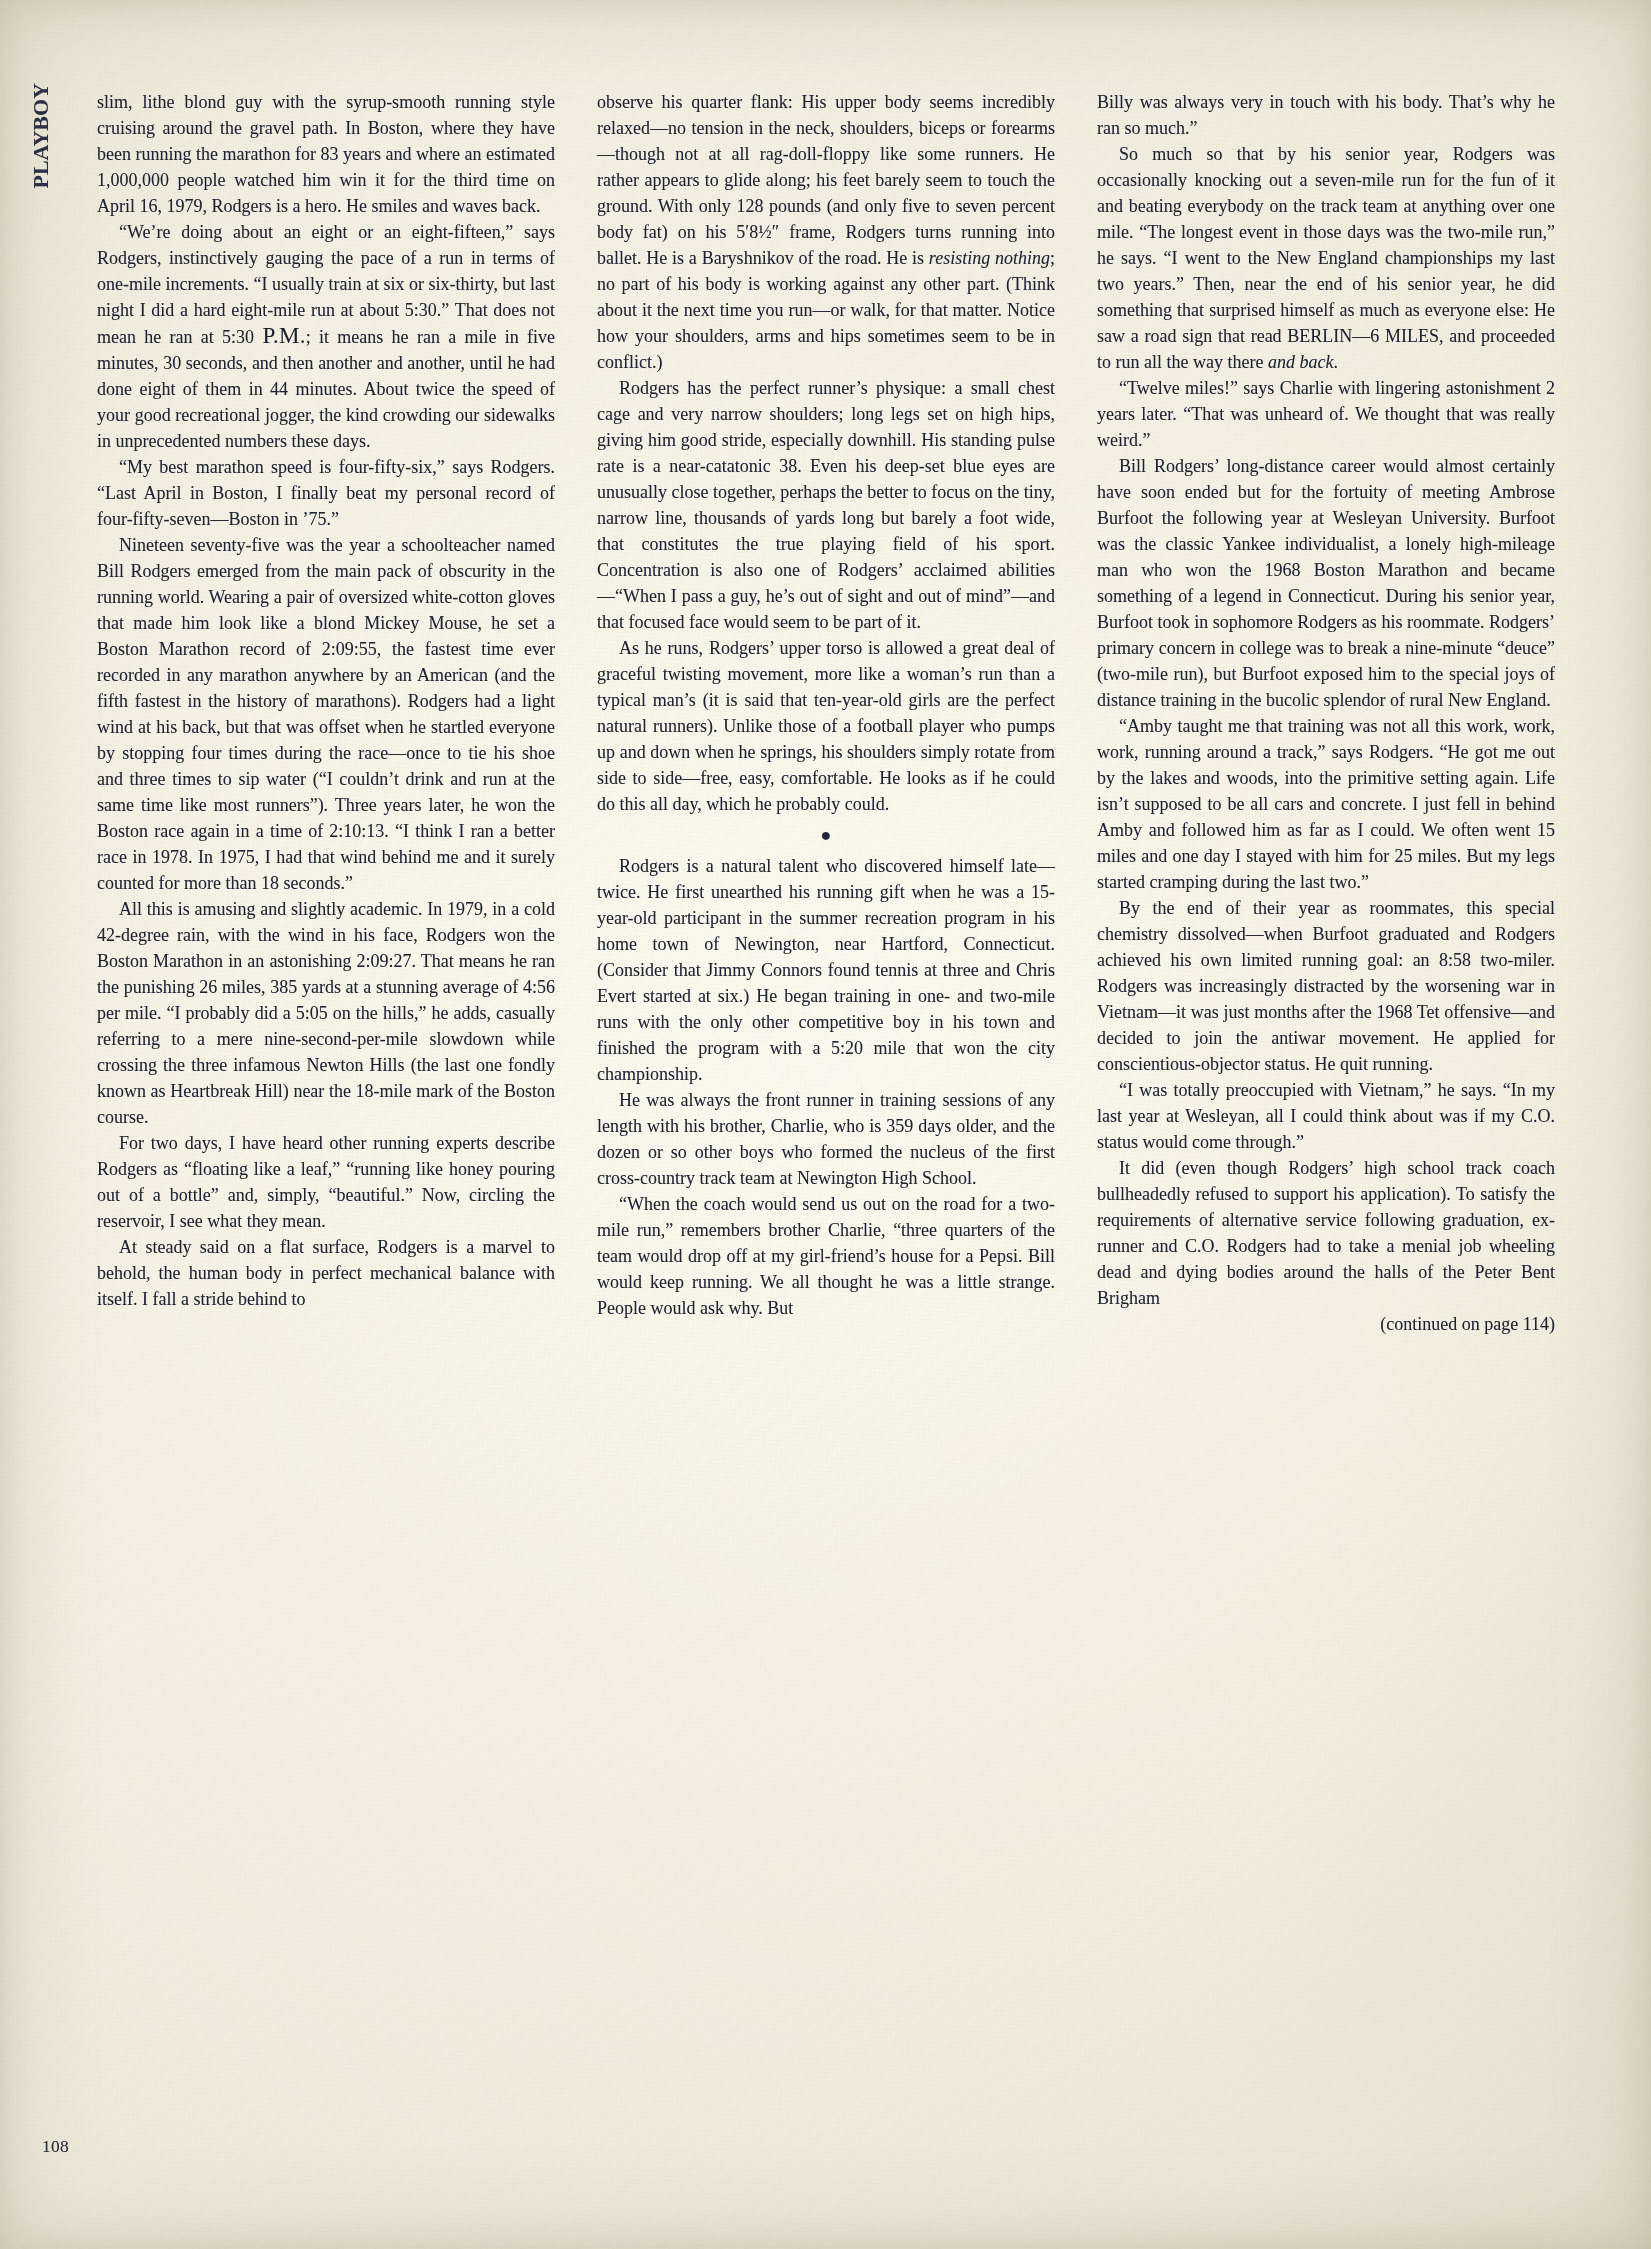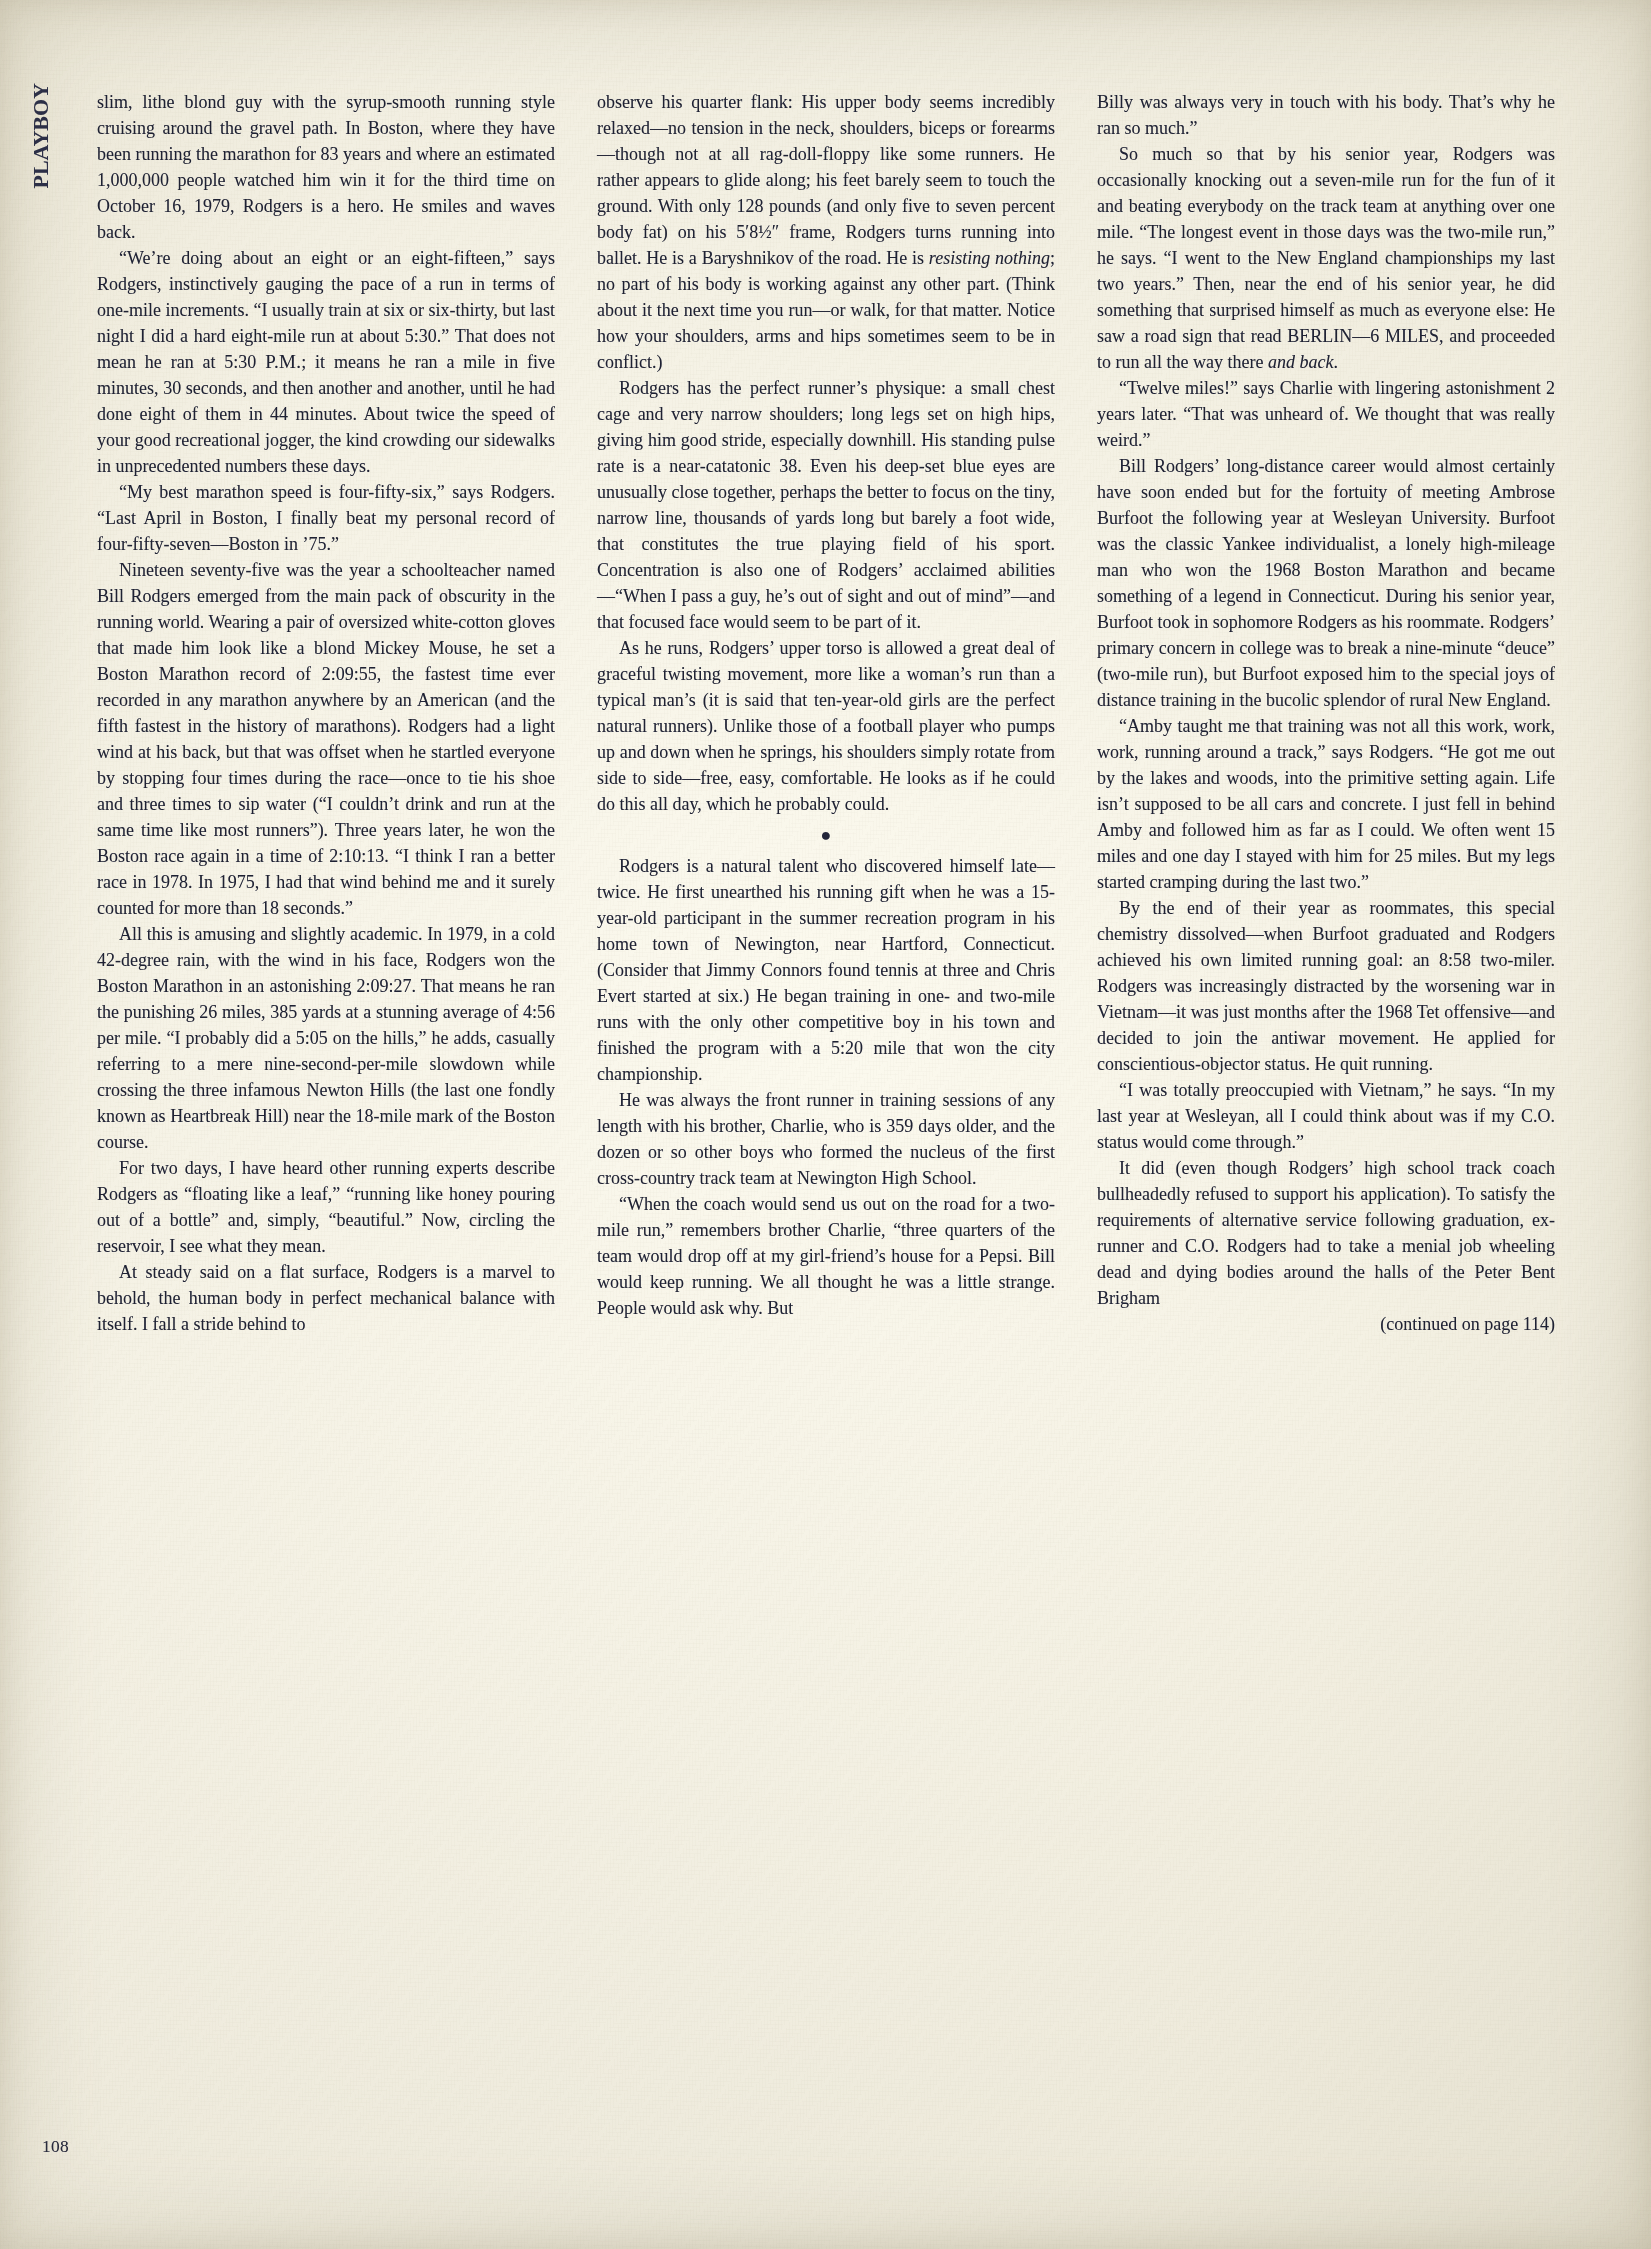--- a/index.html
+++ b/index.html
@@ -73,21 +73,21 @@
   .col p{margin:0;text-indent:22px;}
   .col p.noindent{text-indent:0;}
   .col .sep{
     display:block;
     text-align:center;
     margin:8.3px 0 7px;
     font-size:18px;
     line-height:21px;
     color:#23263a;
   }
-  .sc{font-variant:small-caps;font-size:19px;letter-spacing:0.3px;}
+  .sc{font-variant:small-caps;font-size:23px;letter-spacing:0.3px;}
   .it{font-style:italic;}
   .contd{
     display:block;
     text-align:right;
     text-indent:0;
     margin-top:0;
   }
 
   .folio{
     position:absolute;
@@ -107,21 +107,21 @@
 <div class="paper"></div>
 <div class="grain"></div>
 
 <div class="page">
 
   <div class="masthead">PLAYBOY</div>
 
   <div class="columns">
 
     <div class="col">
-      <p class="noindent">slim, lithe blond guy with the syrup-smooth running style cruising around the gravel path. In Boston, where they have been running the marathon for 83 years and where an estimated 1,000,000 people watched him win it for the third time on October 16, 1979, Rodgers is a hero. He smiles and waves back.</p>
+      <p class="noindent">slim, lithe blond guy with the syrup-smooth running style cruising around the gravel path. In Boston, where they have been running the marathon for 83 years and where an estimated 1,000,000 people watched him win it for the third time on April 16, 1979, Rodgers is a hero. He smiles and waves back.</p>
       <p>“We’re doing about an eight or an eight-fifteen,” says Rodgers, instinctively gauging the pace of a run in terms of one-mile increments. “I usually train at six or six-thirty, but last night I did a hard eight-mile run at about 5:30.” That does not mean he ran at 5:30 <span class="sc">P.M.</span>; it means he ran a mile in five minutes, 30 seconds, and then another and another, until he had done eight of them in 44 minutes. About twice the speed of your good recreational jogger, the kind crowding our sidewalks in unprecedented numbers these days.</p>
       <p>“My best marathon speed is four-fifty-six,” says Rodgers. “Last April in Boston, I finally beat my personal record of four-fifty-seven—Boston in ’75.”</p>
       <p>Nineteen seventy-five was the year a schoolteacher named Bill Rodgers emerged from the main pack of obscurity in the running world. Wearing a pair of oversized white-cotton gloves that made him look like a blond Mickey Mouse, he set a Boston Marathon record of 2:09:55, the fastest time ever recorded in any marathon anywhere by an American (and the fifth fastest in the history of marathons). Rodgers had a light wind at his back, but that was offset when he startled everyone by stopping four times during the race—once to tie his shoe and three times to sip water (“I couldn’t drink and run at the same time like most runners”). Three years later, he won the Boston race again in a time of 2:10:13. “I think I ran a better race in 1978. In 1975, I had that wind behind me and it surely counted for more than 18 seconds.”</p>
       <p>All this is amusing and slightly academic. In 1979, in a cold 42-degree rain, with the wind in his face, Rodgers won the Boston Marathon in an astonishing 2:09:27. That means he ran the punishing 26 miles, 385 yards at a stunning average of 4:56 per mile. “I probably did a 5:05 on the hills,” he adds, casually referring to a mere nine-second-per-mile slowdown while crossing the three infamous Newton Hills (the last one fondly known as Heartbreak Hill) near the 18-mile mark of the Boston course.</p>
       <p>For two days, I have heard other running experts describe Rodgers as “floating like a leaf,” “running like honey pouring out of a bottle” and, simply, “beautiful.” Now, circling the reservoir, I see what they mean.</p>
       <p>At steady said on a flat surface, Rodgers is a marvel to behold, the human body in perfect mechanical balance with itself. I fall a stride behind to</p>
     </div>
 
     <div class="col">
       <p class="noindent">observe his quarter flank: His upper body seems incredibly relaxed—no tension in the neck, shoulders, biceps or forearms—though not at all rag-doll-floppy like some runners. He rather appears to glide along; his feet barely seem to touch the ground. With only 128 pounds (and only five to seven percent body fat) on his 5′8½″ frame, Rodgers turns running into ballet. He is a Baryshnikov of the road. He is <span class="it">resisting nothing</span>; no part of his body is working against any other part. (Think about it the next time you run—or walk, for that matter. Notice how your shoulders, arms and hips sometimes seem to be in conflict.)</p>

